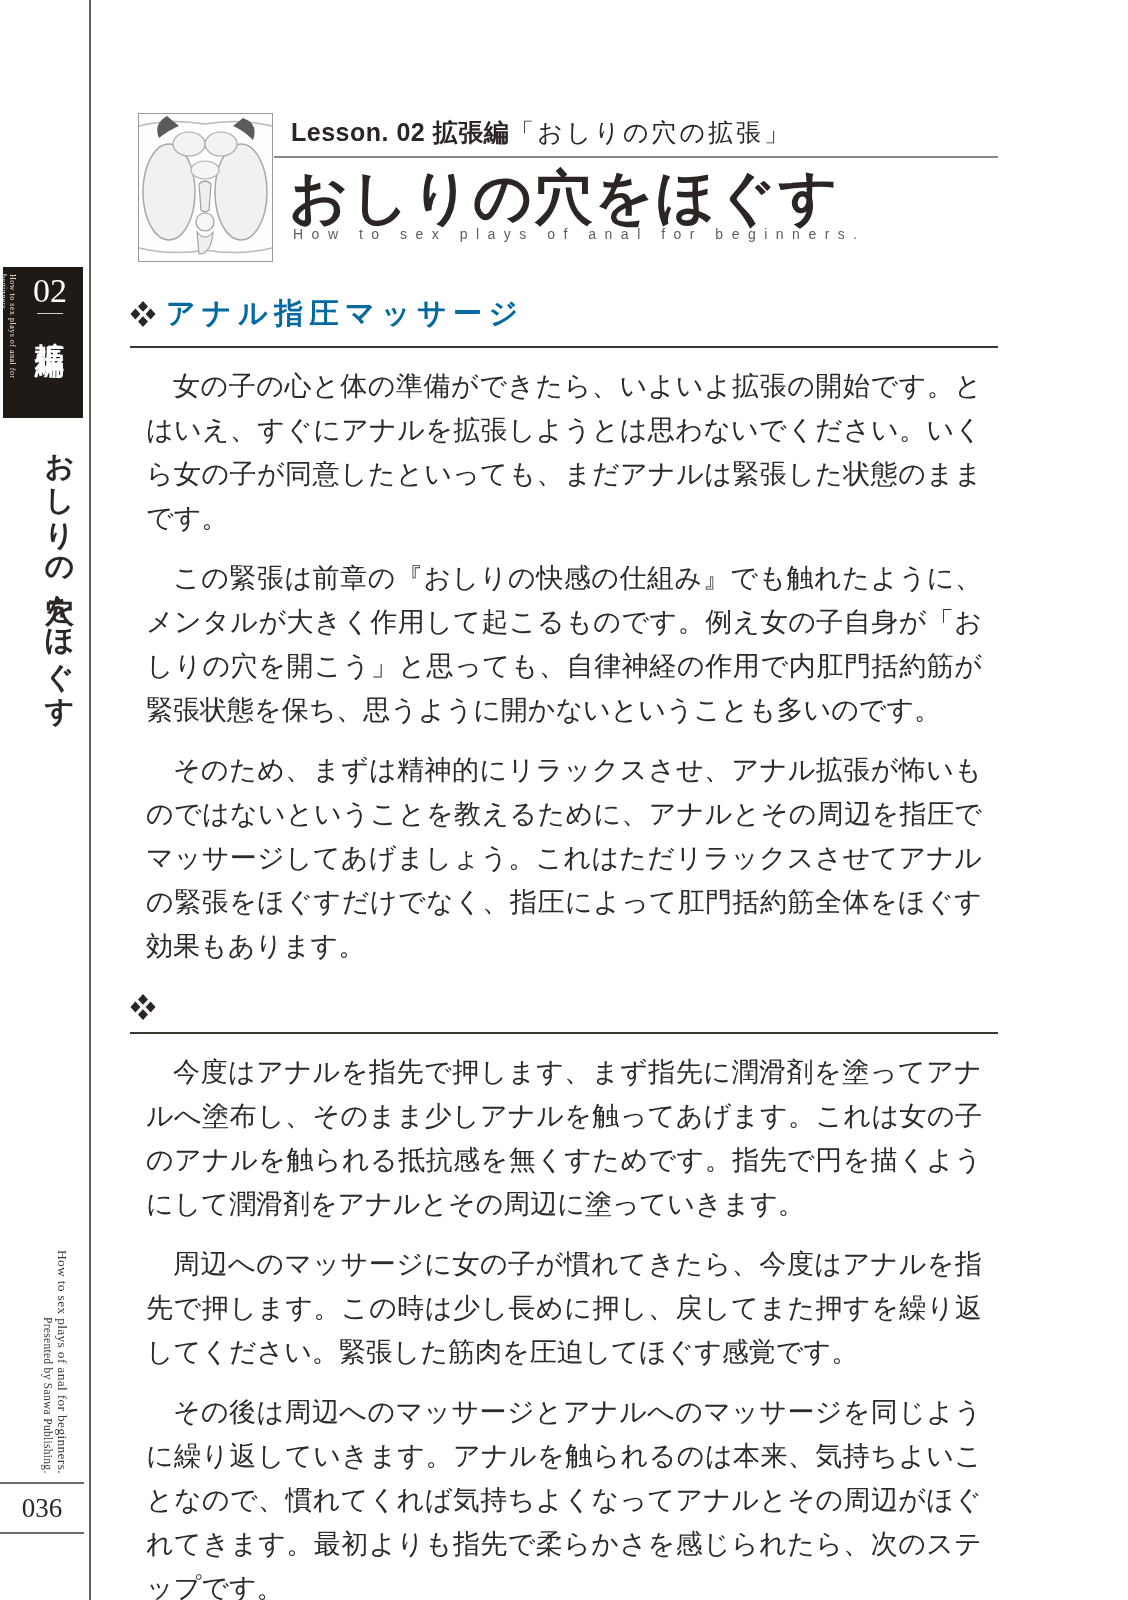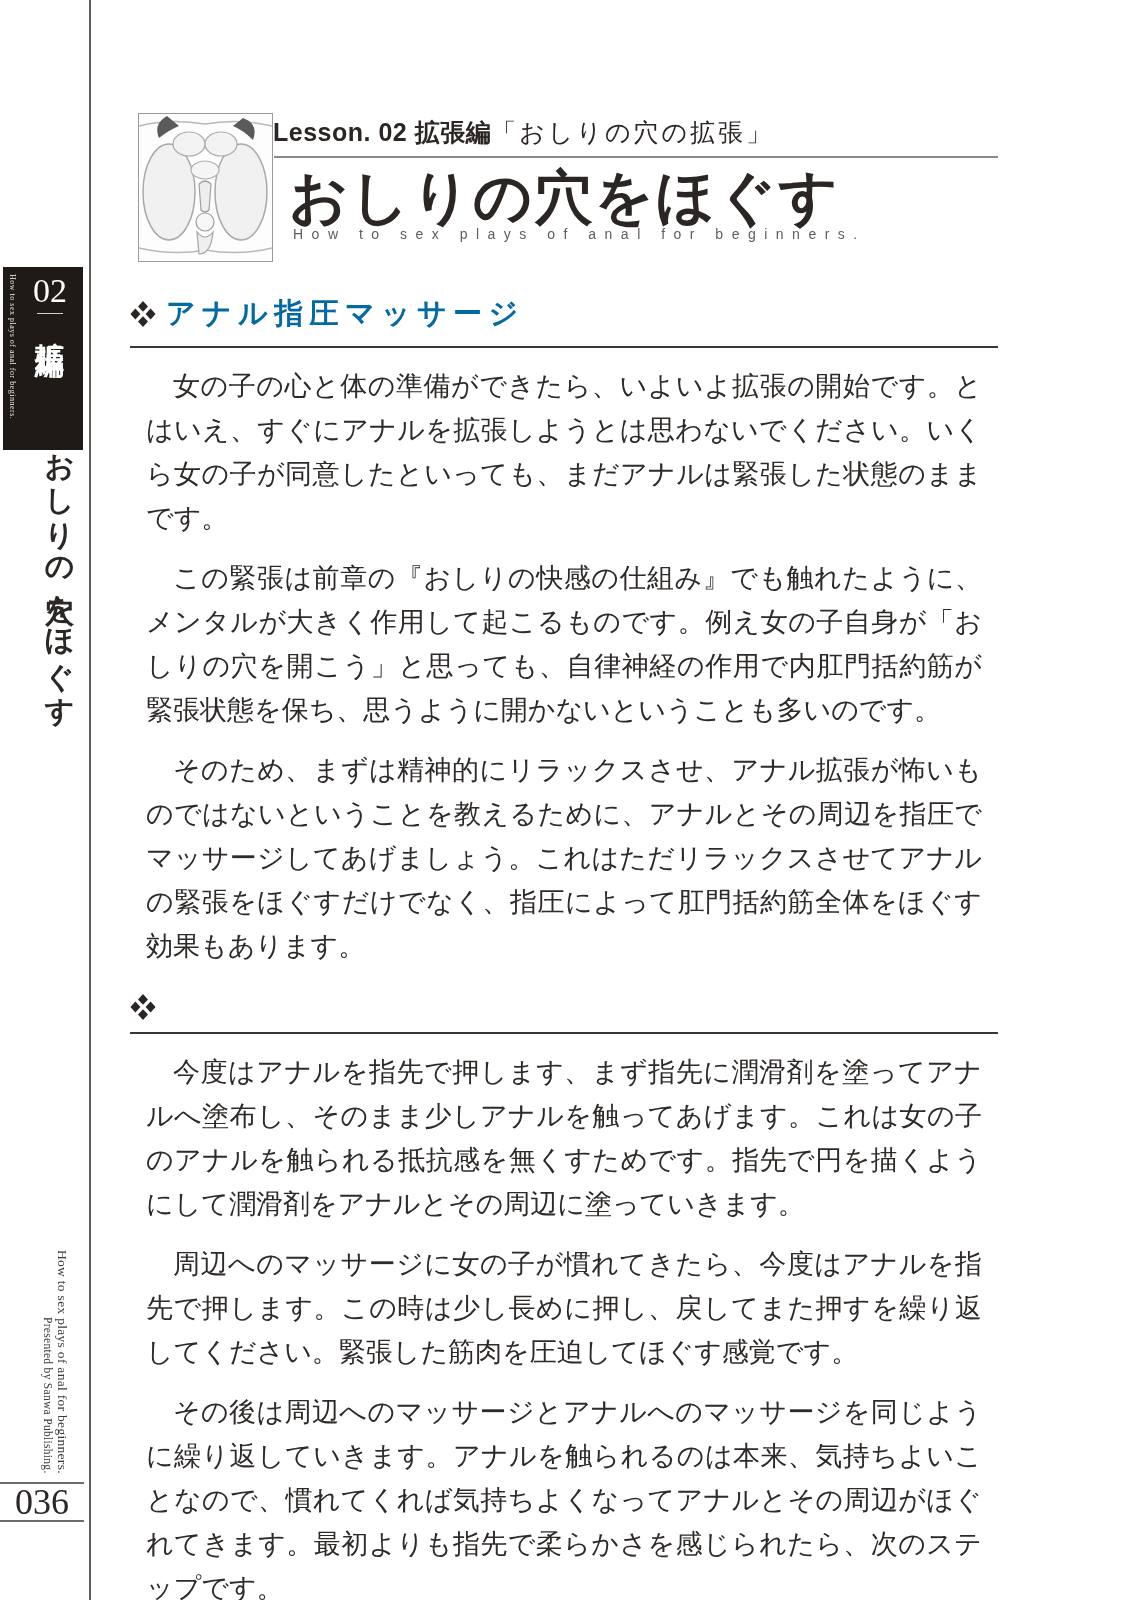--- a/index.html
+++ b/index.html
@@ -11,21 +11,21 @@
     background: #ffffff;
     font-family: "Liberation Sans", sans-serif;
     color: #2b2725;
     overflow: hidden;
   }
 
   
   .vrule { position: absolute; left: 89px; top: 0; width: 2px; height: 1600px; background: #5f5c59; }
 
   .chapter-badge {
-    position: absolute; left: 3px; top: 267px; width: 80px; height: 183px;
+    position: absolute; left: 3px; top: 267px; width: 80px; height: 151px;
     background: #201a16; color: #fff; display: flex;
   }
   .badge-side {
     width: 14px; padding: 7px 0 0 3px;
     writing-mode: vertical-rl; text-orientation: sideways;
     font-family: "Liberation Serif", serif; font-size: 8px;
     letter-spacing: 0.5px; color: #eceae8;
   }
   .badge-main { flex: 1; display: flex; flex-direction: column; align-items: center; padding-top: 7px; }
   .badge-num { font-family: "Liberation Serif", serif; font-size: 34px; line-height: 1; }
@@ -40,32 +40,32 @@
 
   .credits {
     position: absolute; left: 42px; top: 1222px; height: 252px;
     writing-mode: vertical-rl; text-orientation: sideways;
     font-family: "Liberation Serif", serif; color: #3b3735;
   }
   .credit-1 { font-size: 13.5px; text-align: end; letter-spacing: 0.3px; }
   .credit-2 { font-size: 11.5px; text-align: end; letter-spacing: 0.3px; }
 
   .folio {
-    position: absolute; left: 0; top: 1482px; width: 84px; height: 40px;
+    position: absolute; left: 0; top: 1482px; width: 84px; height: 52px;
     border-top: 2px solid #6e6b68; border-bottom: 2px solid #6e6b68;
     display: flex; align-items: center; justify-content: center;
-    font-family: "Liberation Serif", serif; font-size: 36px; color: #2b2725;
+    font-family: "Liberation Serif", serif; font-size: 27px; color: #2b2725;
   }
 
   
   .thumb {
     position: absolute; left: 138px; top: 113px; width: 135px; height: 149px;
     border: 1px solid #9a9a9a; background: #fefefe; overflow: hidden;
   }
-  .lesson-line { position: absolute; left: 273px; top: 116px; font-size: 25px; color: #2b2523; white-space: nowrap; }
+  .lesson-line { position: absolute; left: 291px; top: 116px; font-size: 25px; color: #2b2523; white-space: nowrap; }
   .lesson-label { font-weight: bold; letter-spacing: 0.5px; }
   .lesson-topic { font-weight: 400; letter-spacing: 3px; }
   .header-rule { position: absolute; left: 274px; top: 156px; width: 724px; height: 2px; background: #8c8a88; }
   .page-title {
     position: absolute; left: 289px; top: 159px;
     font-size: 58px; font-weight: 900; letter-spacing: 2px; color: #2b2523; white-space: nowrap;
   }
   .page-subtitle {
     position: absolute; left: 293px; top: 226px;
     font-size: 14px; letter-spacing: 8.5px; color: #5f5d5b; white-space: nowrap;

